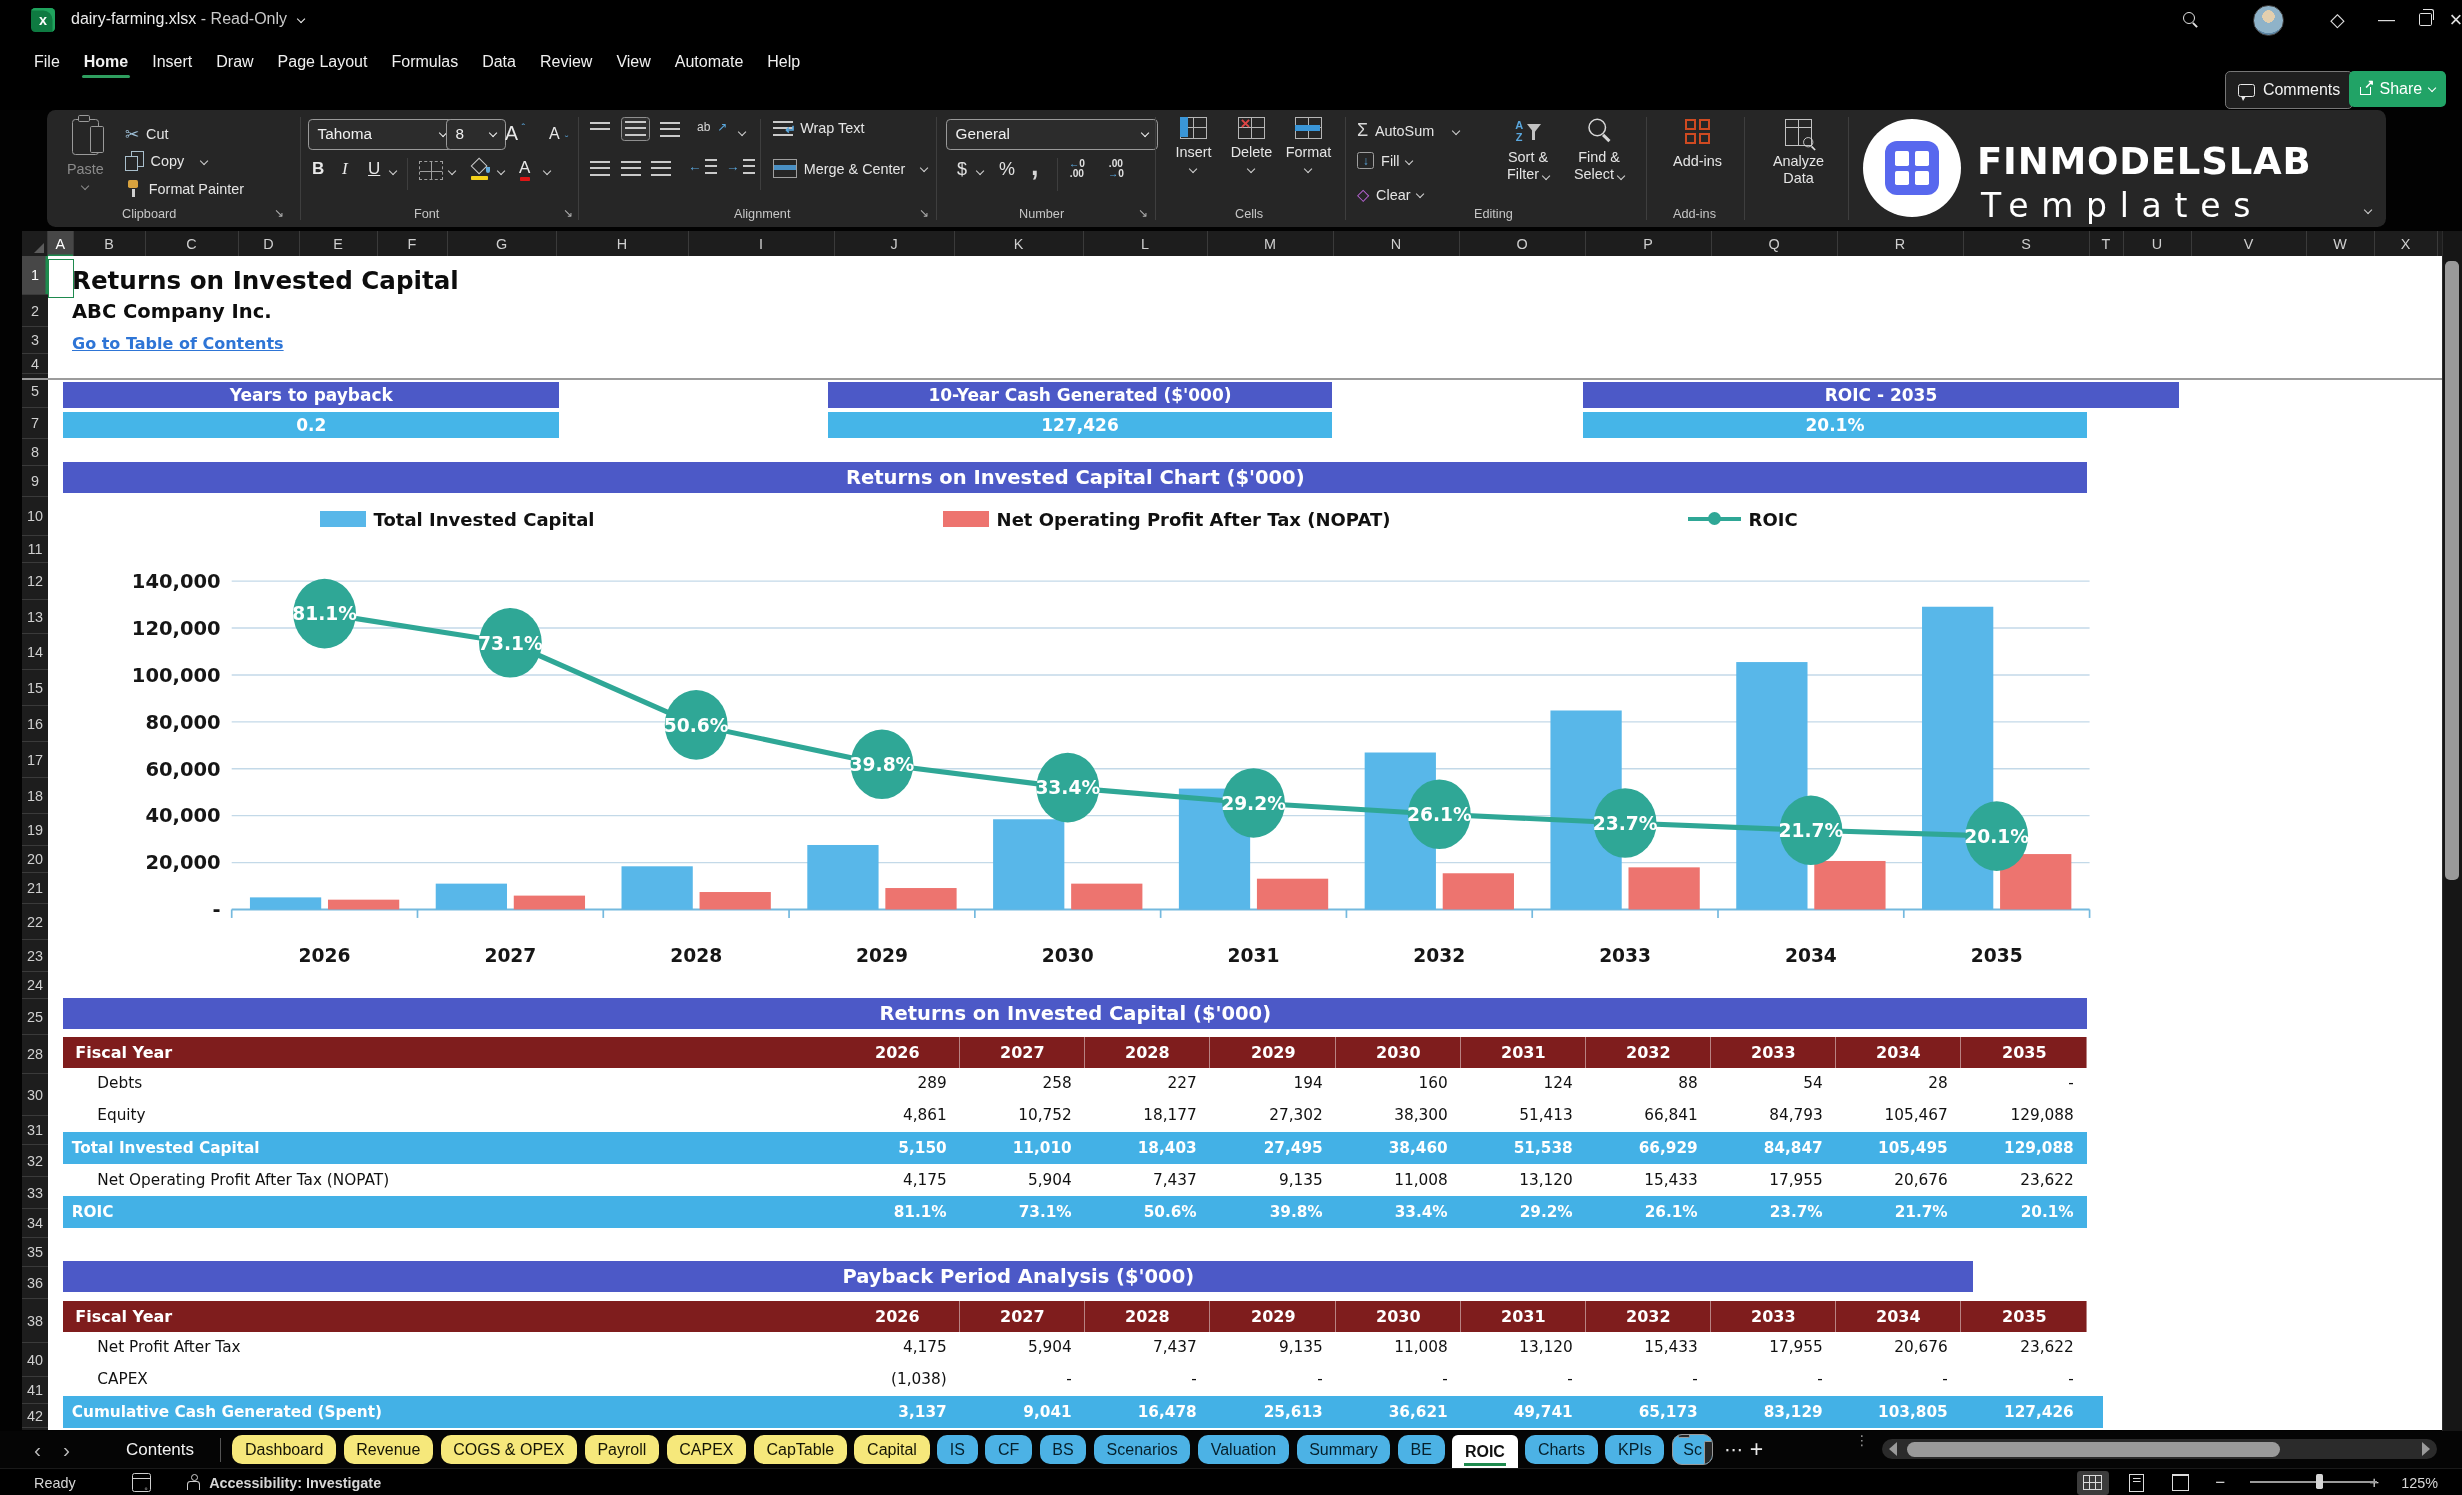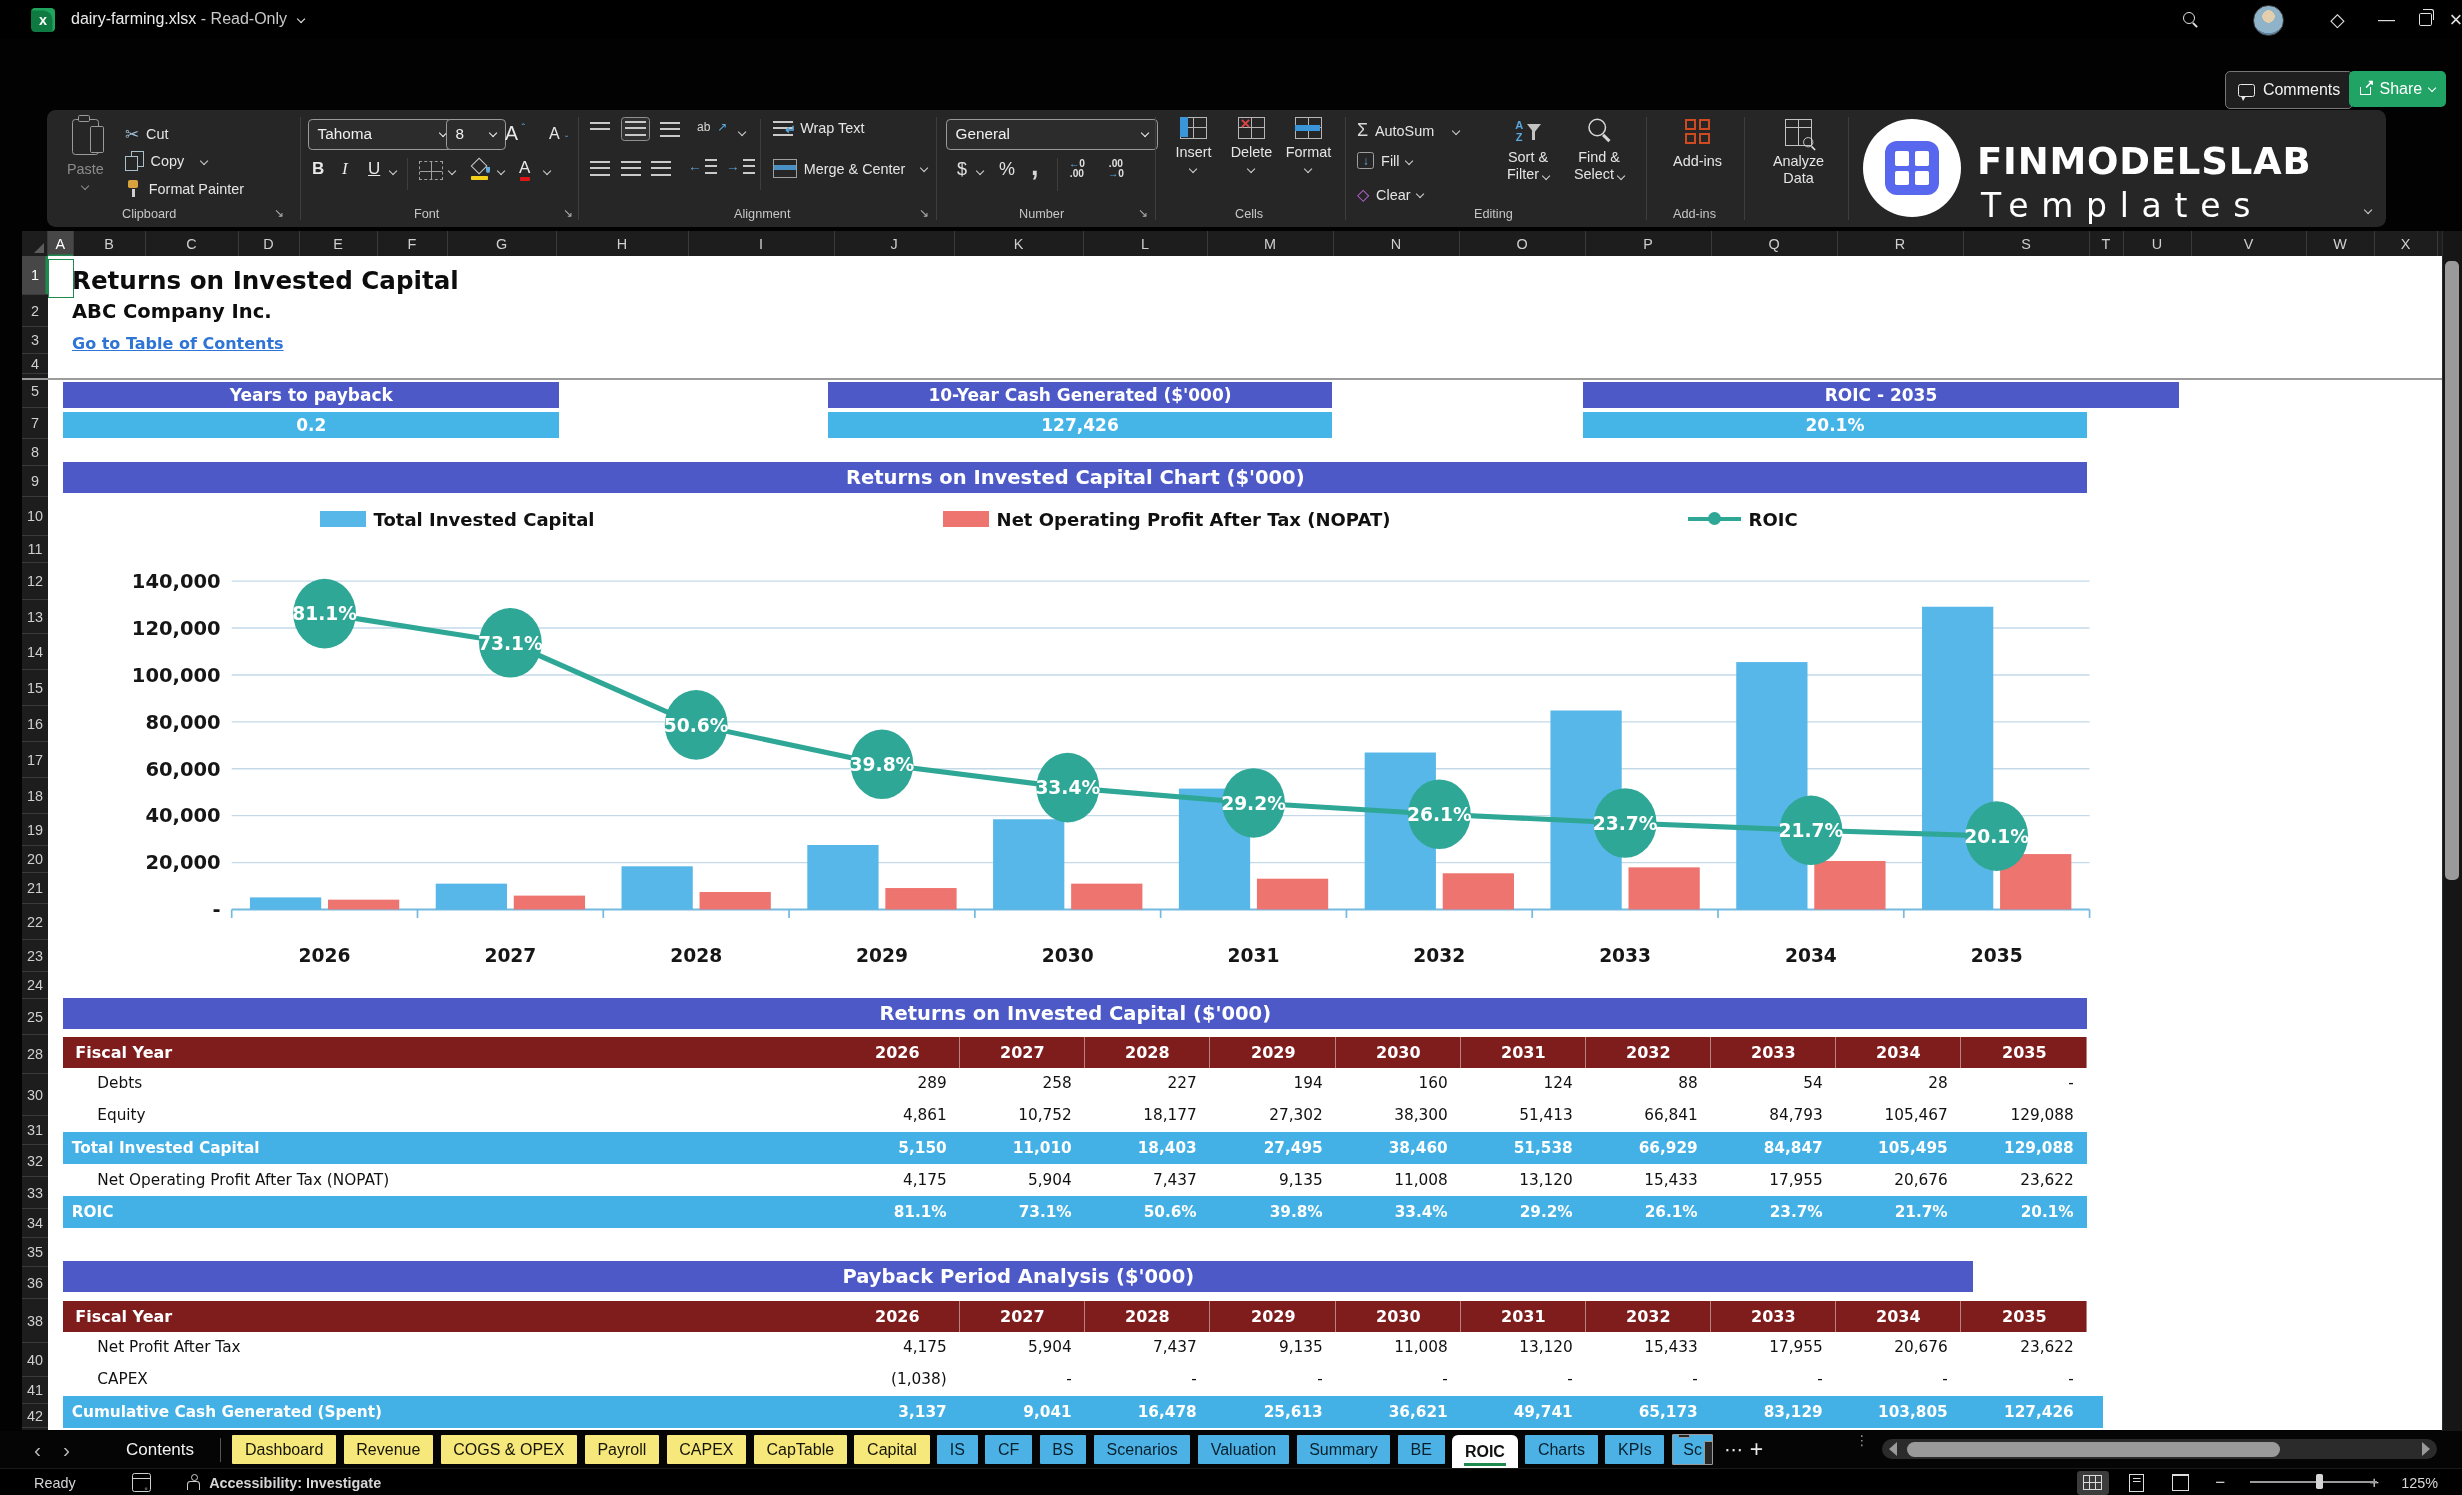--- a/index.html
+++ b/index.html
@@ -116,21 +116,21 @@
   .trow .lab{position:absolute;top:0;height:32px;display:flex;align-items:center;font-size:15.3px;color:#111;}
   .trow.hl{background:#43b1e6;}
   .trow.hl .lab{color:#fff;font-weight:bold;}
   .vcell{position:absolute;top:0;height:32px;display:flex;align-items:center;justify-content:flex-end;padding-right:13.6px;box-sizing:border-box;font-size:15.3px;color:#111;}
   .trow.hl .vcell{color:#fff;font-weight:bold;}
   
   #tabsbar{left:0;top:1431px;width:2462px;height:37px;background:#050505;display:flex;align-items:center;padding-left:34px;box-sizing:border-box;}
   .tnav{color:#b9b9b9;font-size:21px;margin-right:22px;line-height:17px;}
   #contentslbl{color:#f2f2f2;font-size:17px;margin:0 25.5px 0 34px;}
   .tdiv{width:0.8px;height:24px;background:#555;margin-right:12px;}
-  .pill{height:29px;border-radius:1px;display:flex;align-items:center;padding:0 12.7px;font-size:16px;color:#151505;margin-right:7.6px;white-space:nowrap;}
+  .pill{height:29px;border-radius:10px;display:flex;align-items:center;padding:0 12.7px;font-size:16px;color:#151505;margin-right:7.6px;white-space:nowrap;}
   .pill.yellow{background:#f6e87b;}
   .pill.blue{background:#4cb2e5;color:#06202c;}
   .pill.clip{width:29px;padding:0 0 0 10.2px;overflow:hidden;}
   .pill.active{position:relative;background:#fff;color:#111;font-weight:bold;height:34px;border-radius:6px 6px 0 0;margin-bottom:-4.2px;}
   .pill.active::after{content:'';position:absolute;left:12px;right:12px;bottom:2.5px;height:3.4px;background:#1e8a4e;}
   .tmore{color:#e8e8e8;font-size:18.7px;margin:0 6.8px 0 3.4px;}
   .tplus{color:#e8e8e8;font-size:23px;margin-right:6.8px;}
   #tabdots{left:1855px;top:1437px;color:#9a9a9a;font-size:13.6px;line-height:7.6px;width:8.5px;}
   #hstrack{left:1882px;top:1439px;width:555px;height:20.4px;background:#2b2b2b;border-radius:10.2px;}
   #hsthumb{left:1907px;top:1442px;width:373px;height:15.3px;background:#9a9a9a;border-radius:7.6px;}
@@ -169,20 +169,23 @@
       </div>
     <div id="avatar" class="abs"></div>
     <div class="tbicon abs" style="left:2323px;font-size:18.7px;">◇</div>
     <div class="tbicon abs" style="left:2372px;">—</div>
     <div class="tbicon abs" style="left:2411px;">
         <span class="restic"></span>
       </div>
     <div class="tbicon abs" style="left:2450px;font-size:22px;width:12px;">×</div>
   </div>
 
+  <div id="menubar" class="abs">
+    <div id="menuitems" style="padding-left:22px;"><span class="mi">File</span><span class="mi active">Home</span><span class="mi">Insert</span><span class="mi">Draw</span><span class="mi">Page Layout</span><span class="mi">Formulas</span><span class="mi">Data</span><span class="mi">Review</span><span class="mi">View</span><span class="mi">Automate</span><span class="mi">Help</span></div>
+  </div>
   <div id="commentsbtn" class="abs">
     <span class="bubble"></span>
     <span>Comments</span>
   </div>
   <div id="sharebtn" class="abs">
     <span class="shareic"></span>
     <span>Share</span>
     <span class="chv sm" style="margin-bottom:2.5px;"></span>
   </div>
 

